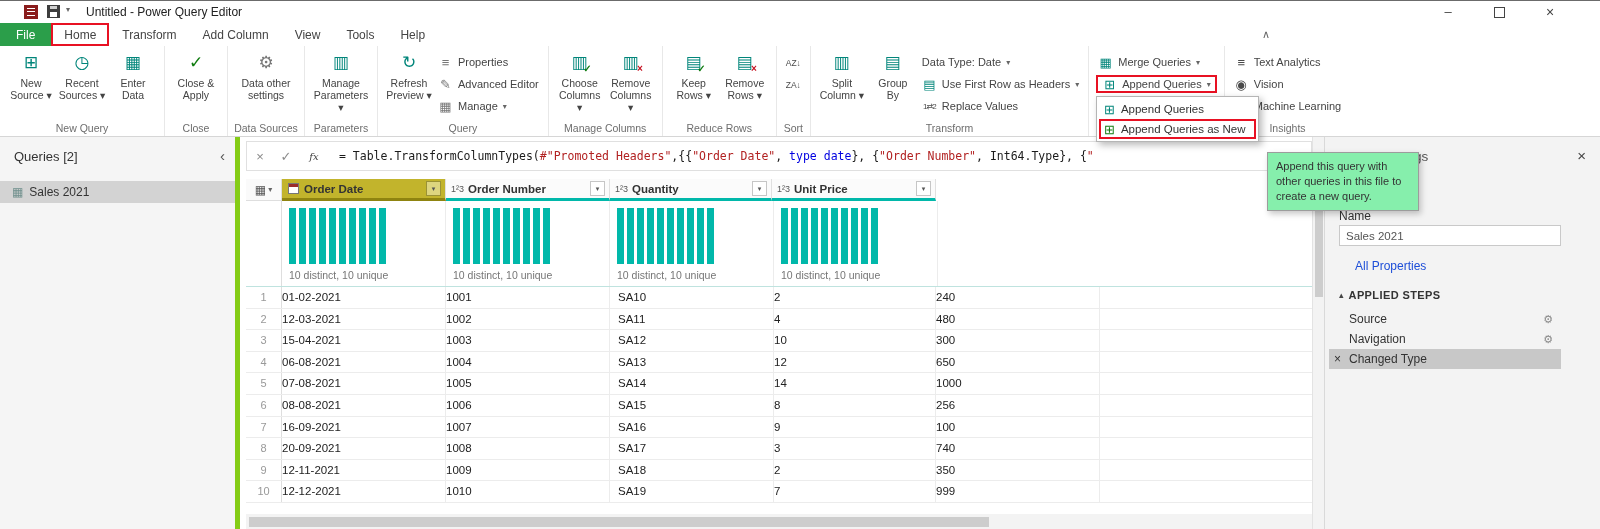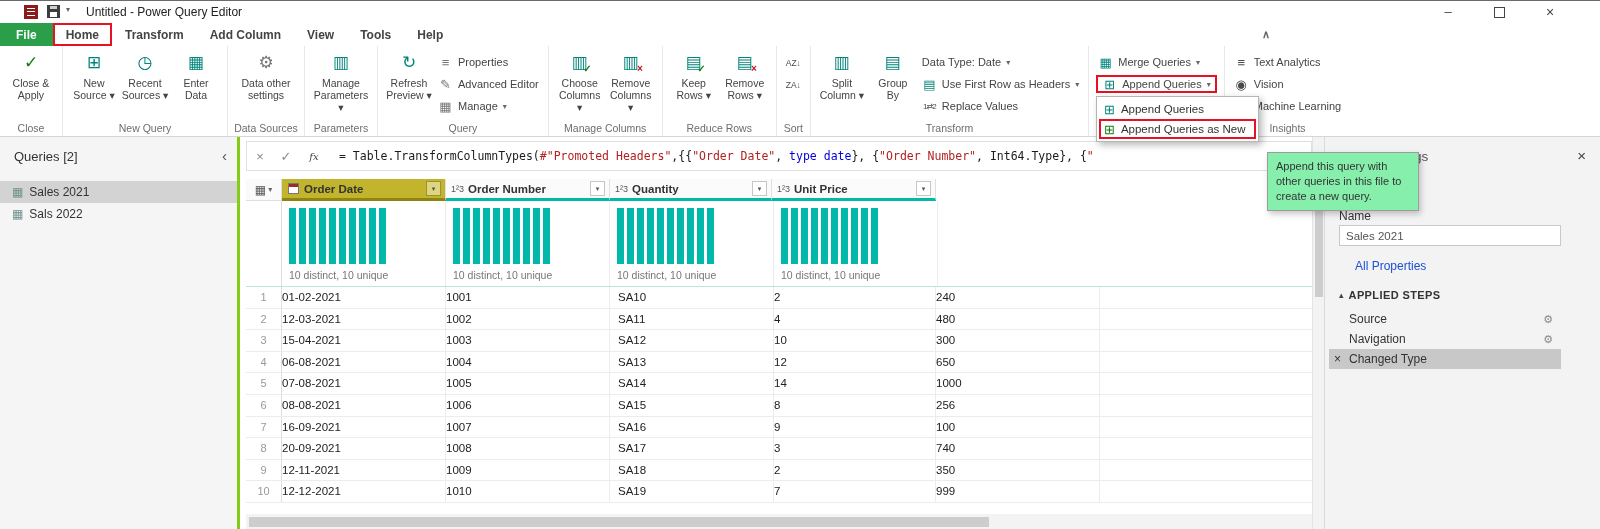--- a/index.html
+++ b/index.html
@@ -17,21 +17,21 @@
   .save-icon::after { content:""; position:absolute; left:3px; top:1px; width:7px; height:3px; background:#cfcfcf; }
   .qat-caret { position:absolute; left:66px; top:4px; font-size:9px; color:#666; }
   .tb-title { position:absolute; left:86px; top:4px; font-size:12px; color:#222; }
   .winbtn { position:absolute; top:0; width:30px; height:22px; text-align:center; line-height:22px; color:#444; font-size:13px; }
   .wb-min { left:1433px; }
   .wb-max { left:1484px; }
   .wb-max::before { content:""; display:inline-block; width:9px; height:9px; border:1px solid #444; vertical-align:middle; }
   .wb-close { left:1535px; font-size:14px; }
 
   
-  .menubar { position:absolute; left:0; top:22px; width:1332px; height:23px; background:#fff; display:flex; align-items:stretch;font-weight:bold; }
+  .menubar { position:absolute; left:0; top:22px; width:1332px; height:23px; background:#fff; display:flex; align-items:stretch; }
   .menu-item { padding:0 13px; display:flex; align-items:center; font-size:12px; color:#444; white-space:nowrap; }
   .menu-file { background:#2b9e4a; color:#fff; padding:0 16px; }
   .menu-home { border:2px solid #e81123; padding:0 11px; }
   .ribbon-collapse { position:absolute; right:55px; top:2px; width:22px; height:18px; text-align:center; color:#666; font-size:11px; line-height:18px; }
   .i-chevup::before { content:"\2227"; }
 
   
   .ribbon { position:absolute; left:0; top:45px; width:1600px; height:91px; background:#fff; border-bottom:1px solid #d6d6d6; display:flex; }
   .rgroup { position:relative; padding:4px 7px 16px 7px; border-right:1px solid #e8e8e8; display:flex; align-items:flex-start; gap:3px; }
   .glabel { position:absolute; bottom:2px; left:0; right:0; text-align:center; font-size:10.5px; color:#6d6d6d; white-space:nowrap; }
@@ -65,21 +65,21 @@
   .i-hex::before { content:"\2B21"; }
   .stack { position:relative; }
   .stack .ovr { position:absolute; right:-4px; bottom:-2px; font-size:10px; font-weight:bold; }
   .redbox-btn { border:2px solid #e81123; padding:0 4px; }
   .dt-text { color:#444; }
 
   
   .workspace { position:absolute; left:0; top:136px; width:1600px; height:393px; background:#fff; }
 
   
-  .queries-pane { position:absolute; left:0; top:0; width:240px; height:393px; background:#f5f5f5; border-right:3px solid #84cc16; }
+  .queries-pane { position:absolute; left:0; top:0; width:240px; height:393px; background:#f5f5f5; border-right:5px solid #84cc16; }
   .qp-title { position:absolute; left:14px; top:12px; font-size:13px; color:#333; }
   .qp-collapse { position:absolute; right:10px; top:10px; font-size:15px; color:#555; }
   .i-chevleft::before { content:"\2039"; }
   .qp-items { position:absolute; left:0; top:44px; right:0; }
   .qp-item { height:22px; display:flex; align-items:center; gap:6px; padding-left:12px; font-size:12px; color:#333; }
   .qp-item.selected { background:#d3d3d3; }
   .qp-item .icn { font-size:12px; color:#6f8f8c; }
 
   
   .center { position:absolute; left:246px; top:0; width:1066px; height:393px; background:#fff; }
@@ -172,51 +172,51 @@
     <div class="menu-item">Tools</div>
     <div class="menu-item">Help</div>
     <span class="ribbon-collapse i-chevup icn"></span>
   </div>
 
   <div class="ribbon">
 
     <div class="rgroup">
       <div class="bigbtn">
         <span class="bicon">
+            <span class="icn i-gridplus c-teal"></span>
+          </span>
+        <span class="blabel">New
+Source ▾</span>
+      </div>
+      <div class="bigbtn">
+        <span class="bicon">
+            <span class="icn i-clock c-teal"></span>
+          </span>
+        <span class="blabel">Recent
+Sources ▾</span>
+      </div>
+      <div class="bigbtn">
+        <span class="bicon">
+            <span class="icn i-grid c-teal"></span>
+          </span>
+        <span class="blabel">Enter
+Data</span>
+      </div>
+      <div class="glabel">New Query</div>
+    </div>
+
+    <div class="rgroup">
+      <div class="bigbtn">
+        <span class="bicon">
             <span class="icn i-check c-green stack"></span>
           </span>
         <span class="blabel">Close &amp;
 Apply</span>
       </div>
       <div class="glabel">Close</div>
-    </div>
-
-    <div class="rgroup">
-      <div class="bigbtn">
-        <span class="bicon">
-            <span class="icn i-gridplus c-teal"></span>
-          </span>
-        <span class="blabel">New
-Source ▾</span>
-      </div>
-      <div class="bigbtn">
-        <span class="bicon">
-            <span class="icn i-clock c-teal"></span>
-          </span>
-        <span class="blabel">Recent
-Sources ▾</span>
-      </div>
-      <div class="bigbtn">
-        <span class="bicon">
-            <span class="icn i-grid c-teal"></span>
-          </span>
-        <span class="blabel">Enter
-Data</span>
-      </div>
-      <div class="glabel">New Query</div>
     </div>
 
     <div class="rgroup">
       <div class="bigbtn" style="width:62px">
         <span class="bicon">
             <span class="icn i-gear c-gray"></span>
           </span>
         <span class="blabel">Data other
 settings</span>
       </div>
@@ -386,24 +386,20 @@
 
   <div class="workspace">
 
     <div class="queries-pane">
       <div class="qp-title">Queries [2]</div>
       <span class="qp-collapse icn i-chevleft"></span>
       <div class="qp-items">
         <div class="qp-item selected">
           <span class="icn i-grid"></span>
           <span>Sales 2021</span>
-        </div>
-        <div class="qp-item">
-          <span class="icn i-grid"></span>
-          <span>Sals 2022</span>
         </div>
       </div>
     </div>
 
     <div class="center">
       <div class="formula-bar">
         <span class="fb-btn">×</span>
         <span class="fb-btn">✓</span>
         <span class="fb-fx">fx</span>
         <div class="formula-text"><span class="seg-plain">= Table.TransformColumnTypes(</span><span class="seg-string">#"Promoted Headers"</span><span class="seg-plain">,{{</span><span class="seg-string">"Order Date"</span><span class="seg-plain">, </span><span class="seg-keyword">type date</span><span class="seg-plain">}, {</span><span class="seg-string">"Order Number"</span><span class="seg-plain">, Int64.Type}, {</span><span class="seg-string">"</span></div>

